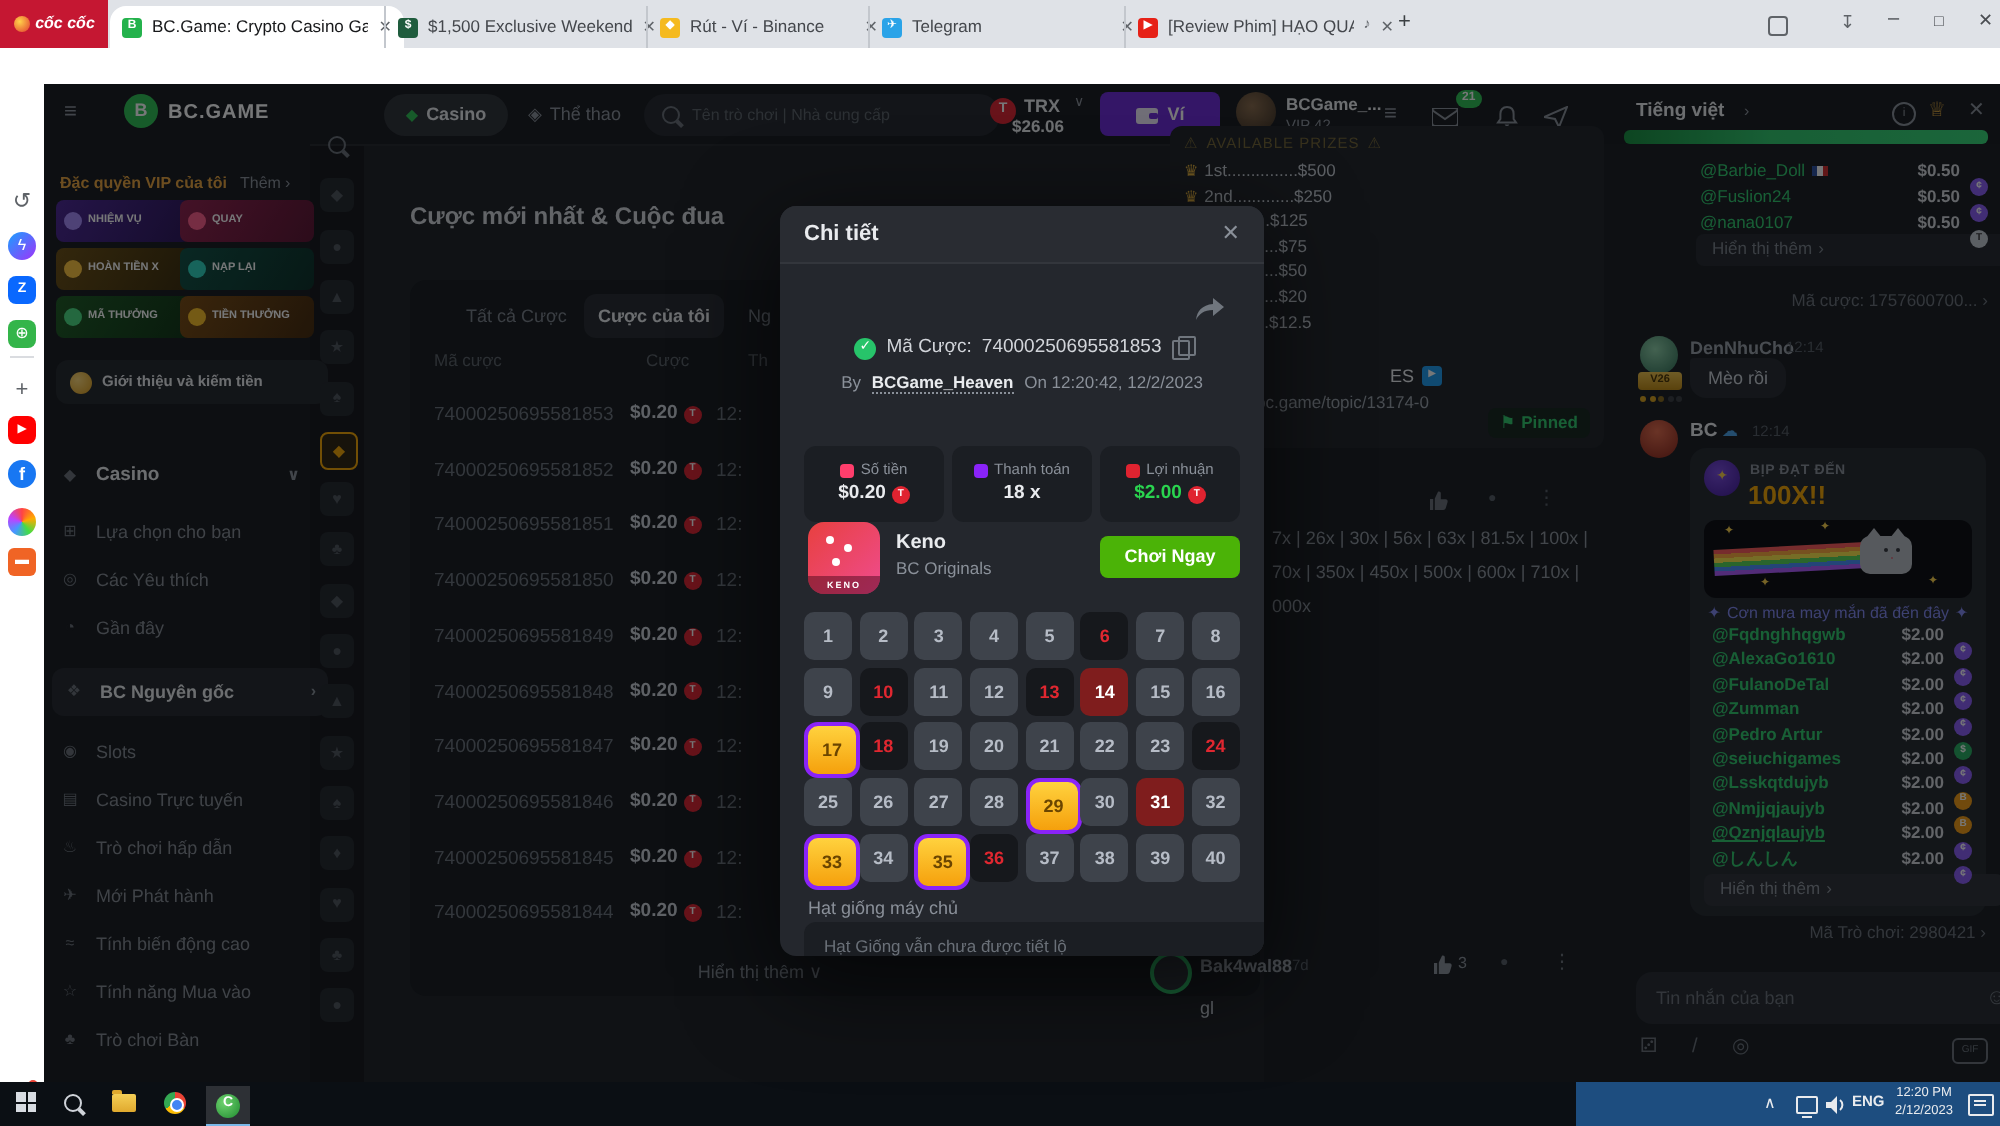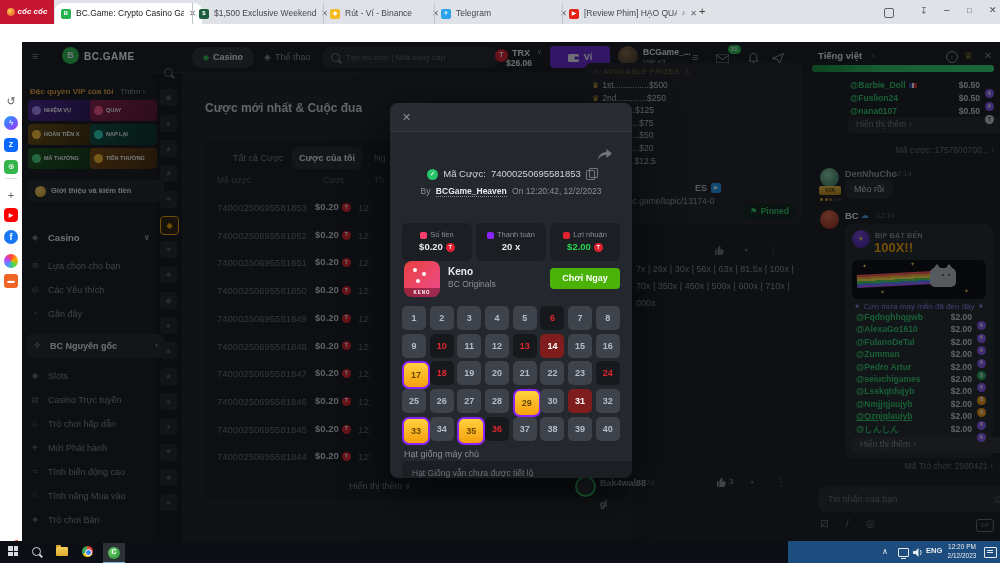--- a/index.html
+++ b/index.html
@@ -155,21 +155,21 @@
   #pinnedbox{left:585px;top:63px;width:217px;height:161px;background:#1f2227;border-radius:6px}
   #pin-header{left:592px;top:68px;font-size:7.5px;color:#b99a3f;opacity:.55;letter-spacing:.5px;display:flex;gap:4px}
   .pline{position:absolute;left:592px;font-size:8.5px;color:#c3c8cf;display:flex;gap:3px;white-space:pre}
   .pline .crown{color:#e8b33c;font-size:8px}
   #pin-more{left:695px;top:183px;font-size:9px;color:#e9ebee;display:flex;gap:4px;align-items:center}
   .playbtn{width:10px;height:10px;border-radius:2px;background:#1d9bf0;color:#fff;font-size:5px;display:flex;
            align-items:center;justify-content:center}
   #pin-link{left:628px;top:197px;font-size:8.5px;color:#9aa0a8}
   #pin-badge{left:744px;top:204px;height:15px;background:#15251b;border-radius:4px;display:flex;align-items:center;
              gap:3px;padding:0 6px;color:#2fc96c;font-size:8.5px;font-weight:bold}
-  .twname{position:absolute;left:850px;font-size:8.5px;font-weight:bold;color:#2fc96c;display:flex;gap:3px;align-items:center}
+  .twname{position:absolute;left:850px;font-size:8.5px;font-weight:normal;color:#2fc96c;display:flex;gap:3px;align-items:center}
   .flag{width:8px;height:5px;background:linear-gradient(90deg,#2b4ea0 33%,#fff 33% 66%,#d02b2b 66%)}
   .twamt{position:absolute;left:940px;width:40px;text-align:right;font-size:8.5px;font-weight:bold;color:#d2d5da}
   .twcoin{position:absolute;left:985px}
   #showmore1{left:848px;top:117px;width:146px;height:16px;background:#24272d;border-radius:4px;display:flex;
              align-items:center;padding:0 8px;gap:3px;font-size:8.5px;color:#7a8089}
   #betidline{left:848px;top:146px;width:146px;text-align:right;font-size:8.5px;color:#6a7078}
   #msg1-avatar{left:820px;top:168px;width:19px;height:19px;border-radius:50%;
                background:radial-gradient(circle at 40% 35%,#8fd0a8,#2f6e54)}
   #msg1-badge{left:819px;top:186px;width:22px;height:9px;background:linear-gradient(180deg,#f0c24a,#c08a12);
               border-radius:2px;color:#4a3300;font-size:5.5px;font-weight:800;display:flex;align-items:center;justify-content:center}
@@ -547,20 +547,21 @@
   <div id="chatinput" class="abs">
     <span id="chat-ph">Tin nhắn của bạn</span>
     <span id="chat-smiley">☺</span>
   </div>
   <div id="gifbox" class="abs">GIF</div>
 
   <div id="dim" class="abs"></div>
 
   <div id="modal" class="abs">
     <div class="mhead">
+      <span id="modal-title">Chi tiết</span>
       <span id="modal-close">✕</span>
     </div>
     <svg id="modal-share" width="14" height="12" viewBox="0 0 14 12">
         <path d="M8.5 0 L14 4.5 L8.5 9 L8.5 6 C4 6 1.5 8 0 11 C0.5 6.5 3 3.5 8.5 3 Z" fill="#70767e"></path>
       </svg>
     <div id="verifyrow">
       <span class="vcheck">✓</span>
       <span id="verify-label">Mã Cược:</span>
       <span id="verify-id">74000250695581853</span>
       <span class="copyic"></span>
@@ -580,21 +581,21 @@
             <span>$0.20</span>
             <span class="coin" style="background: rgb(224, 35, 48); color: rgb(255, 255, 255);">T</span>
           </div>
         </div>
         <div class="sbox">
           <div class="slabel">
             <span class="sic" style="background: rgb(138, 35, 248);"></span>
             <span>Thanh toán</span>
           </div>
           <div class="sval">
-            <span>20 x</span>
+            <span>18 x</span>
           </div>
         </div>
         <div class="sbox">
           <div class="slabel">
             <span class="sic" style="background: rgb(224, 35, 48);"></span>
             <span>Lợi nhuận</span>
           </div>
           <div class="sval pos">
             <span>$2.00</span>
             <span class="coin" style="background: rgb(224, 35, 48); color: rgb(255, 255, 255);">T</span>

